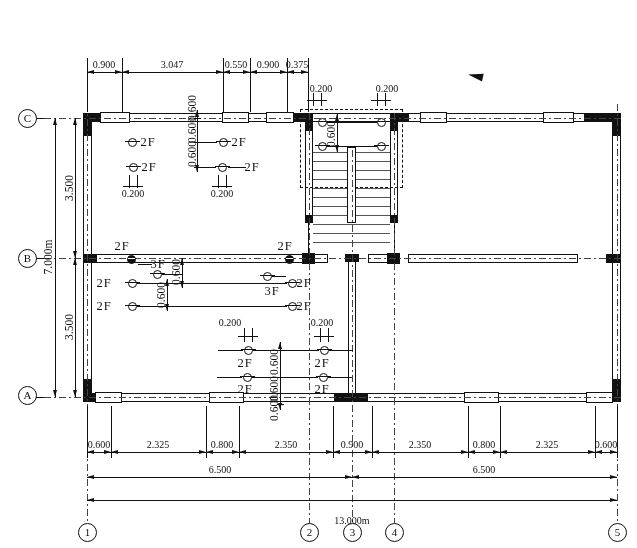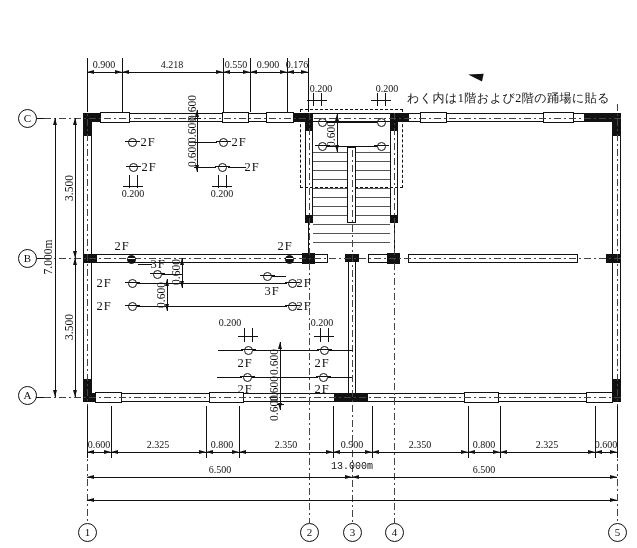--- a/index.html
+++ b/index.html
@@ -28,21 +28,20 @@
   .mk.filled{background:#111}
   .mk.filled::after{left:0;right:0;background:#fff}
   .bub{width:19px;height:19px;border:1.3px solid #111;border-radius:50%;font-size:11px;
        line-height:16px;text-align:center;background:#fff}
   .ah{width:0;height:0}
 </style>
 </head>
 <body>
 
 <div id="plan">
-  <div class="annot">わく内は1階および2階の踊場に貼る</div>
   <div class="arrow-icon"></div>
 <div class="wall" style="left: 83px; top: 113px; width: 538px; height: 9px;"></div>
     <div class="wall" style="left: 83px; top: 393px; width: 538px; height: 9px;"></div>
     <div class="wall" style="left: 83px; top: 113px; width: 9px; height: 289px;"></div>
     <div class="wall" style="left: 612px; top: 113px; width: 9px; height: 289px;"></div>
     <div class="wall" style="left: 83px; top: 254px; width: 245px; height: 9px;"></div>
     <div class="wall" style="left: 368px; top: 254px; width: 24px; height: 9px;"></div>
     <div class="wall" style="left: 408px; top: 254px; width: 170px; height: 9px;"></div>
     <div class="wall" style="left: 305px; top: 113px; width: 8px; height: 110px;"></div>
     <div class="wall" style="left: 390px; top: 113px; width: 8px; height: 110px;"></div>
@@ -253,42 +252,42 @@
     <div class="mk" style="left: 262.5px; top: 271.5px; width: 9px; height: 9px;"></div>
     <div class="mk" style="left: 127.5px; top: 301.5px; width: 9px; height: 9px;"></div>
     <div class="mk" style="left: 287.5px; top: 301.5px; width: 9px; height: 9px;"></div>
     <div class="mk" style="left: 243.5px; top: 345.5px; width: 9px; height: 9px;"></div>
     <div class="mk" style="left: 319.5px; top: 345.5px; width: 9px; height: 9px;"></div>
     <div class="mk" style="left: 242.5px; top: 372.5px; width: 9px; height: 9px;"></div>
     <div class="mk" style="left: 318.5px; top: 372.5px; width: 9px; height: 9px;"></div>
     <div class="mk filled" style="left: 126.5px; top: 254.5px; width: 9px; height: 9px;"></div>
     <div class="mk filled" style="left: 284.5px; top: 254.5px; width: 9px; height: 9px;"></div>
     <div class="num" style="left: 104px; top: 64px;">0.900</div>
-    <div class="num" style="left: 172px; top: 64px;">4.218</div>
+    <div class="num" style="left: 172px; top: 64px;">3.047</div>
     <div class="num" style="left: 236px; top: 64px;">0.550</div>
     <div class="num" style="left: 268px; top: 64px;">0.900</div>
-    <div class="num" style="left: 297px; top: 64px;">0.176</div>
+    <div class="num" style="left: 297px; top: 64px;">0.375</div>
     <div class="num" style="left: 321px; top: 88px;">0.200</div>
     <div class="num" style="left: 387px; top: 88px;">0.200</div>
     <div class="num" style="left: 133px; top: 193px;">0.200</div>
     <div class="num" style="left: 222px; top: 193px;">0.200</div>
     <div class="num" style="left: 230px; top: 322px;">0.200</div>
     <div class="num" style="left: 322px; top: 322px;">0.200</div>
     <div class="num" style="left: 99px; top: 444px;">0.600</div>
     <div class="num" style="left: 158px; top: 444px;">2.325</div>
     <div class="num" style="left: 222px; top: 444px;">0.800</div>
     <div class="num" style="left: 286px; top: 444px;">2.350</div>
     <div class="num" style="left: 352px; top: 444px;">0.900</div>
     <div class="num" style="left: 420px; top: 444px;">2.350</div>
     <div class="num" style="left: 484px; top: 444px;">0.800</div>
     <div class="num" style="left: 547px; top: 444px;">2.325</div>
     <div class="num" style="left: 606px; top: 444px;">0.600</div>
     <div class="num" style="left: 220px; top: 469px;">6.500</div>
     <div class="num" style="left: 484px; top: 469px;">6.500</div>
-    <div class="num" style="left: 352px; top: 466px; font-family: Liberation Mono, monospace;">13.000m</div>
+    <div class="num" style="left: 352px; top: 520px;">13.000m</div>
     <div class="rot" style="left: 48px; top: 257px;">7.000m</div>
     <div class="rot" style="left: 69px; top: 188px;">3.500</div>
     <div class="rot" style="left: 69px; top: 327px;">3.500</div>
     <div class="rot" style="left: 192px; top: 108px;">0.600</div>
     <div class="rot" style="left: 192px; top: 130px;">0.600</div>
     <div class="rot" style="left: 192px; top: 154px;">0.600</div>
     <div class="rot" style="left: 331px; top: 134px;">0.600</div>
     <div class="rot" style="left: 176px; top: 272px;">0.600</div>
     <div class="rot" style="left: 161px; top: 295px;">0.600</div>
     <div class="rot" style="left: 274px; top: 362px;">0.600</div>

